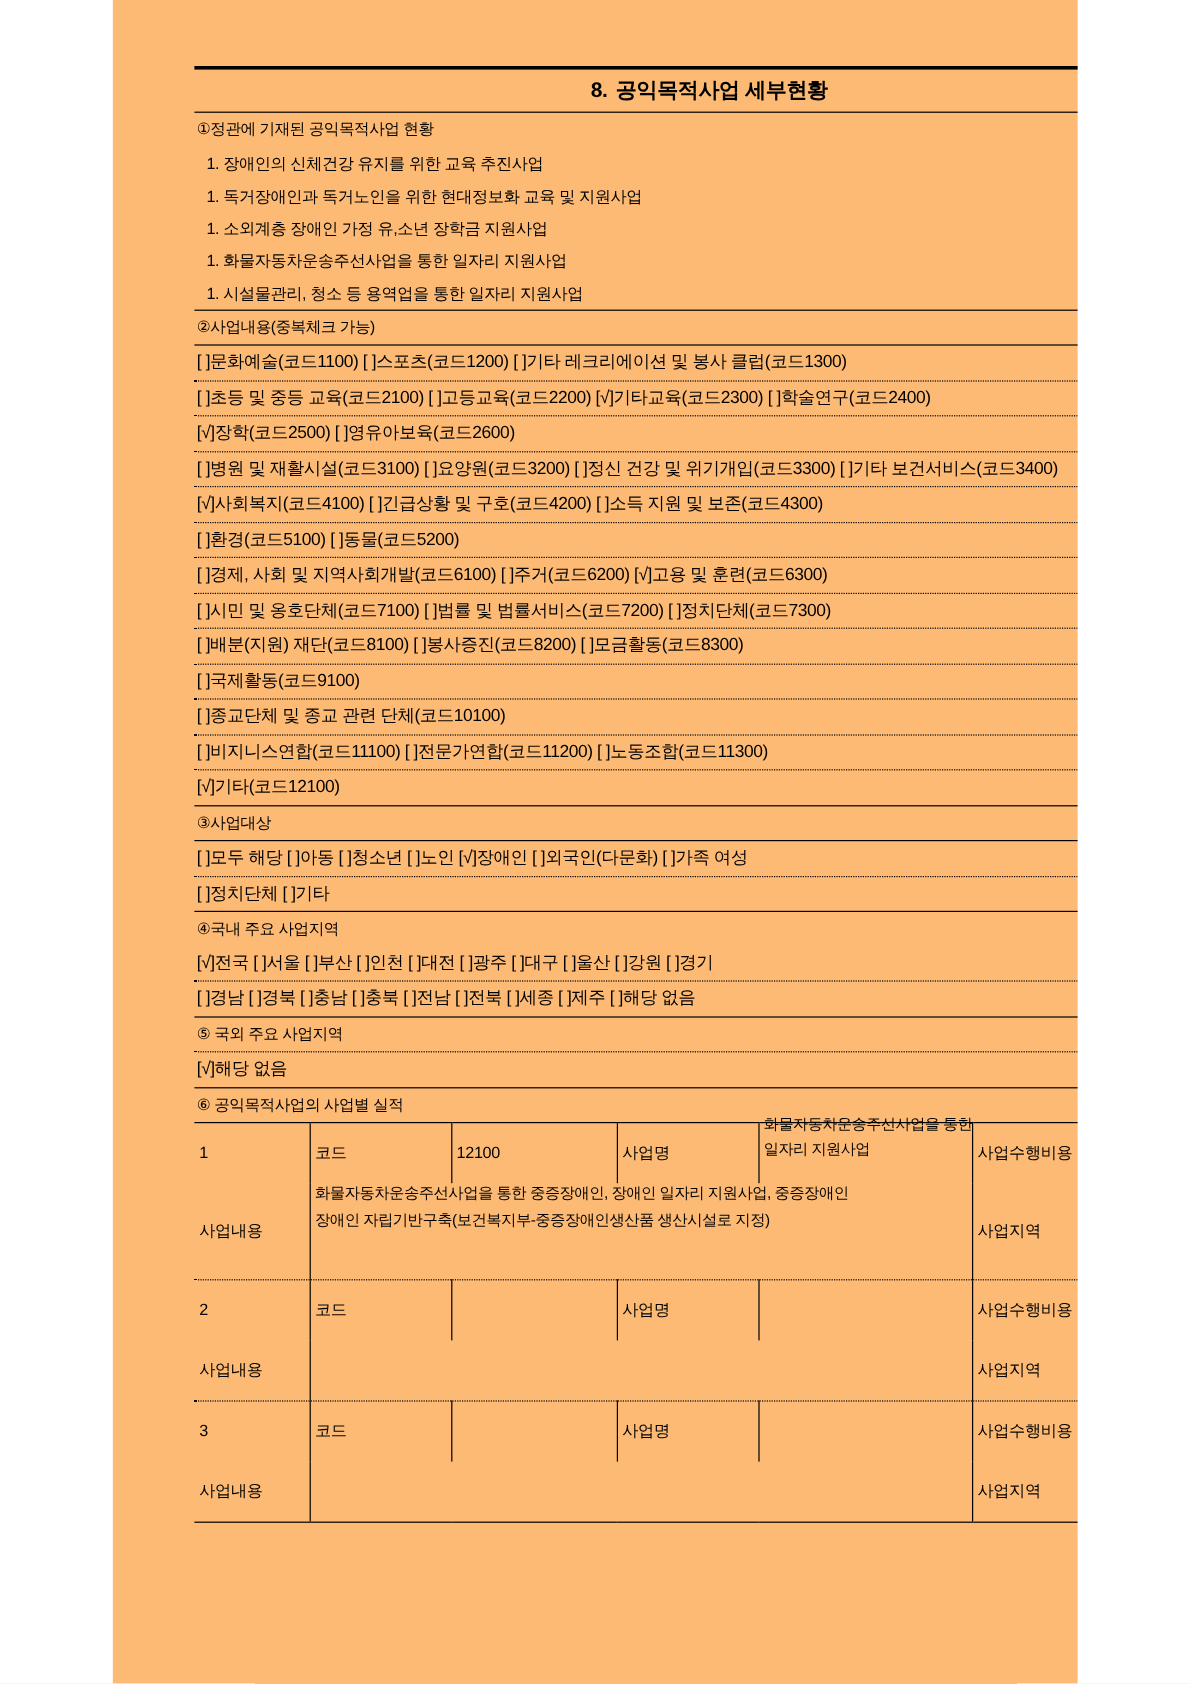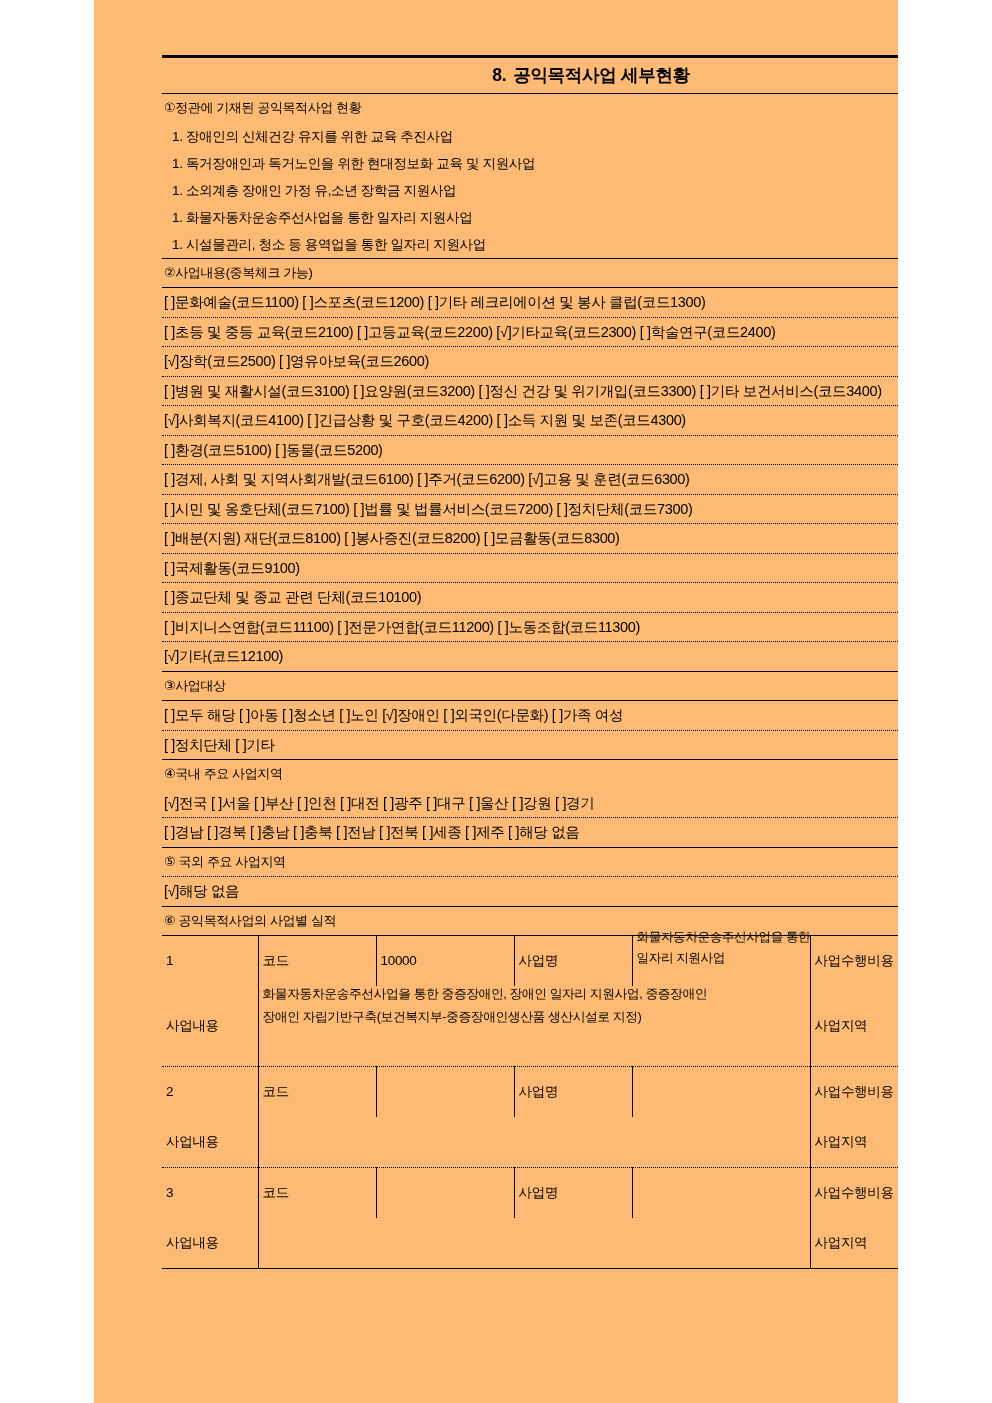--- a/index.html
+++ b/index.html
@@ -217,21 +217,21 @@
         <col class="c-name">
           <col class="c-namev">
           <col class="c-cost">
           <col class="c-costv">
       </colgroup>
       <tbody>
 
         <tr>
           <td class="bt-solid mid">1</td>
           <td class="bt-solid vl">코드</td>
-          <td class="bt-solid vl">10000</td>
+          <td class="bt-solid vl">12100</td>
           <td class="bt-solid vl">사업명</td>
           <td class="bt-solid vl cell-overflow">
             <span class="txt">화물자동차운송주선사업을 통한 일자리 지원사업</span>
           </td>
           <td class="bt-solid vl">사업수행비용</td>
           <td class="bt-solid vl vr num-right">2,353,426,165</td>
         </tr>
         <tr>
           <td class="bb-dot tall">사업내용</td>
           <td class="bb-dot vl desc-cell" colspan="4">

